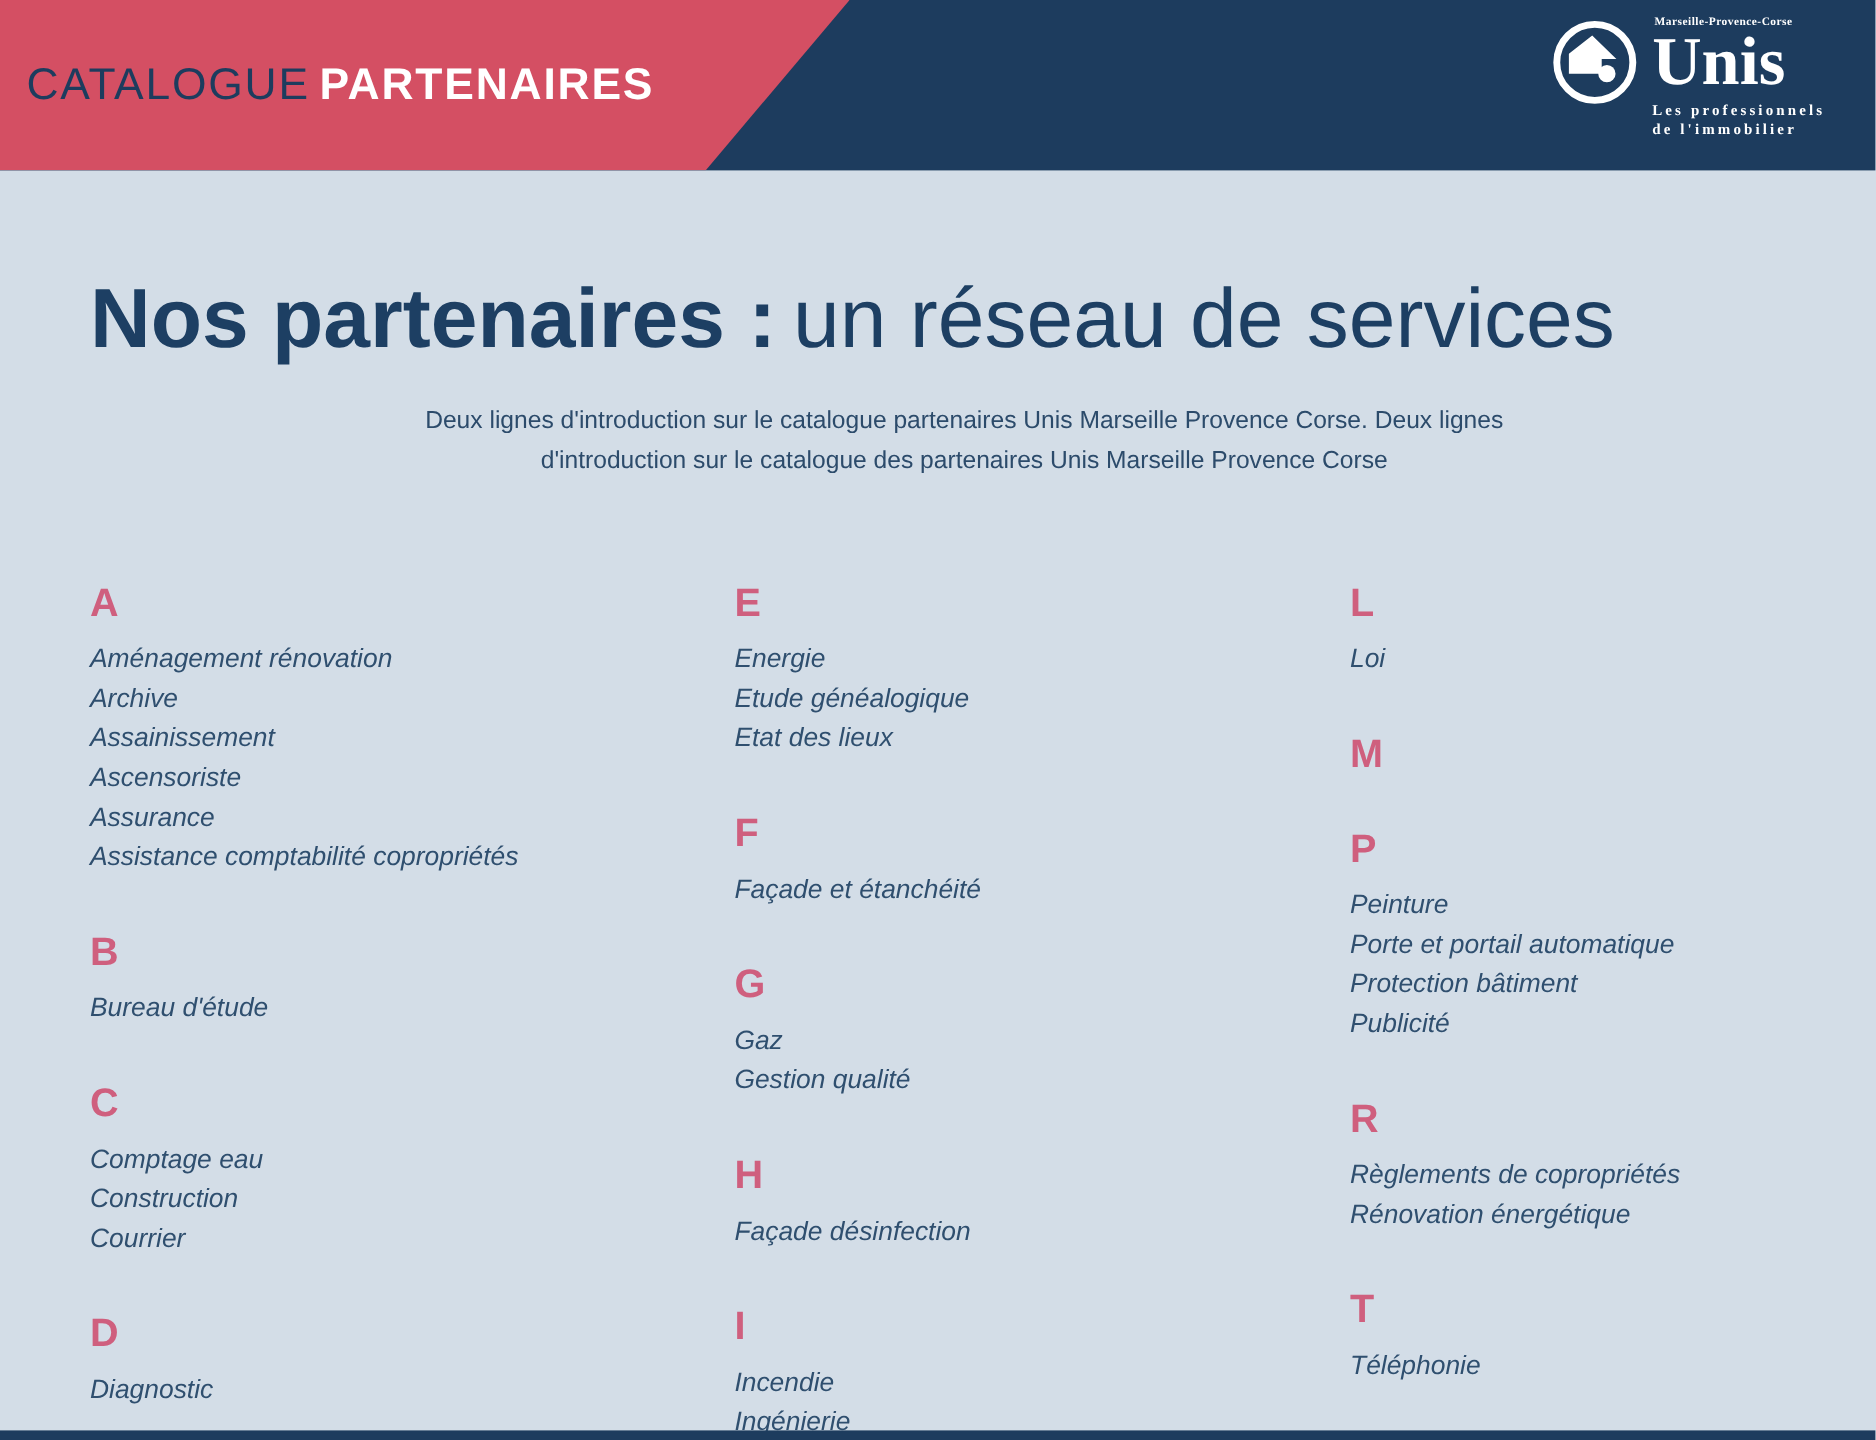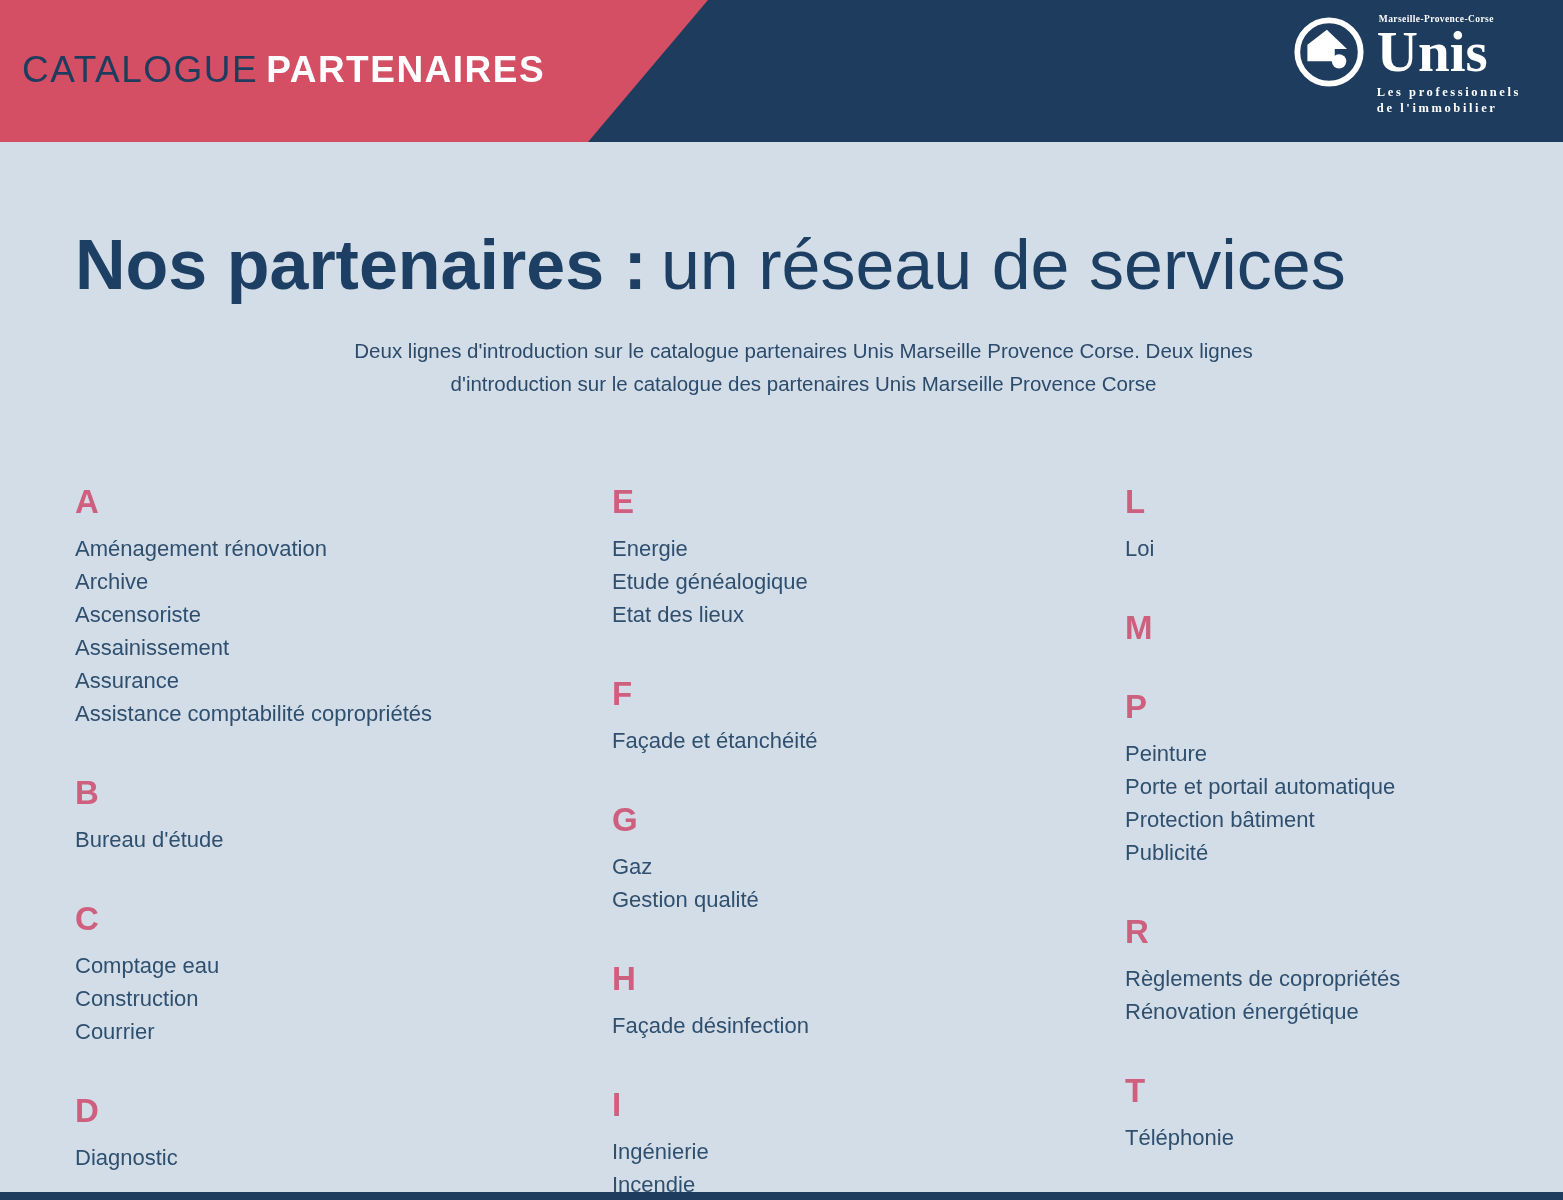--- a/index.html
+++ b/index.html
@@ -66,21 +66,21 @@
     grid-template-columns:537px 513px 1fr;
     padding:85px 30px 0 75px;
     align-items:start;
   }
   .letter-group{margin-bottom:46px;}
   .letter{
     font-size:33px;font-weight:700;line-height:33px;
     color:var(--pink-letter);
     margin-bottom:14px;
   }
-  .item{font-size:22px;line-height:33px;color:var(--item-color);}
+  .item{font-size:22px;line-height:33px;color:var(--item-color);font-style:italic;}
   
   .bottom-bar{position:absolute;left:0;bottom:0;width:1563px;height:8px;background:var(--navy);}
 </style>
 </head>
 <body>
 
 <div class="header">
   <div class="header-pink"></div>
   <div class="header-title">
     <span class="prefix">CATALOGUE</span><span class="suffix">PARTENAIRES</span>
@@ -113,22 +113,22 @@
   <div>Deux lignes d'introduction sur le catalogue partenaires Unis Marseille Provence Corse. Deux lignes</div>
   <div>d'introduction sur le catalogue des partenaires Unis Marseille Provence Corse</div>
 </div>
 
 <div class="directory">
   <div class="dir-col">
       <div class="letter-group">
         <div class="letter">A</div>
         <div class="item">Aménagement rénovation</div>
         <div class="item">Archive</div>
+        <div class="item">Assainissement</div>
         <div class="item">Ascensoriste</div>
-        <div class="item">Assainissement</div>
         <div class="item">Assurance</div>
         <div class="item">Assistance comptabilité copropriétés</div>
       </div>
       <div class="letter-group">
         <div class="letter">B</div>
         <div class="item">Bureau d'étude</div>
       </div>
       <div class="letter-group">
         <div class="letter">C</div>
         <div class="item">Comptage eau</div>
@@ -155,22 +155,22 @@
         <div class="letter">G</div>
         <div class="item">Gaz</div>
         <div class="item">Gestion qualité</div>
       </div>
       <div class="letter-group">
         <div class="letter">H</div>
         <div class="item">Façade désinfection</div>
       </div>
       <div class="letter-group">
         <div class="letter">I</div>
+        <div class="item">Incendie</div>
         <div class="item">Ingénierie</div>
-        <div class="item">Incendie</div>
       </div>
     </div>
   <div class="dir-col">
       <div class="letter-group">
         <div class="letter">L</div>
         <div class="item">Loi</div>
       </div>
       <div class="letter-group">
         <div class="letter">M</div>
       </div>

